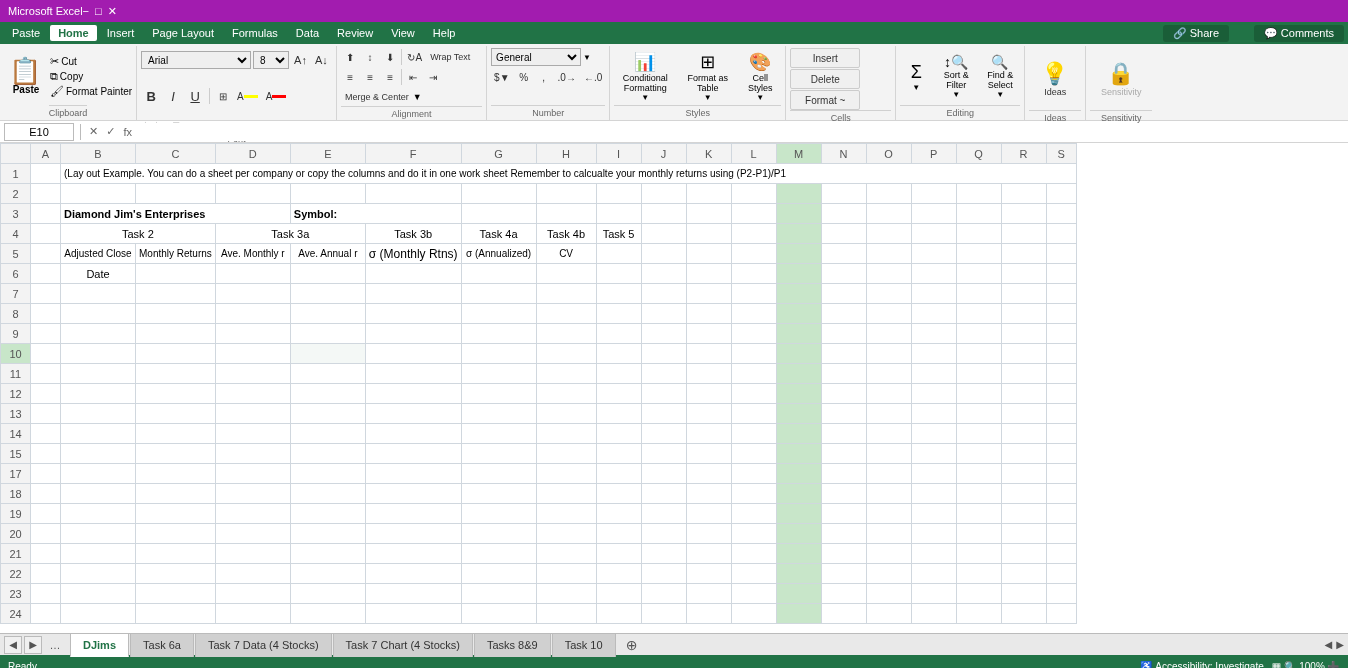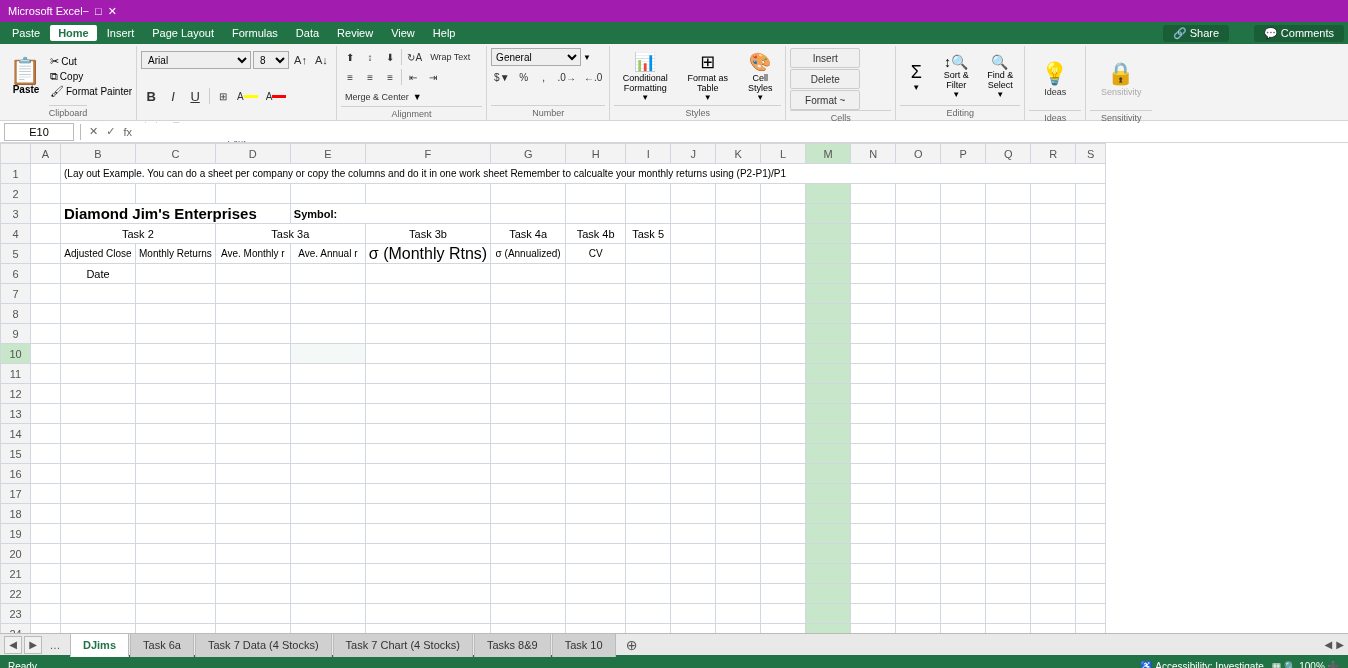--- a/index.html
+++ b/index.html
@@ -640,21 +640,21 @@
           <td></td>
           <td></td>
           <td></td>
           <td></td>
           <td></td>
         </tr>
 
         <tr>
           <td class="row-num">3</td>
           <td></td>
-          <td colspan="3" style="font-weight:bold; font-size:15px;">Diamond Jim's Enterprises</td>
+          <td colspan="3" style="font-weight:bold; font-size:11px;">Diamond Jim's Enterprises</td>
           <td colspan="2" style="font-weight:bold; font-size:11px;">Symbol:</td>
           <td></td>
           <td></td>
           <td></td>
           <td></td>
           <td></td>
           <td></td>
           <td></td>
           <td></td>
           <td></td>
@@ -685,21 +685,21 @@
           <td></td>
         </tr>
 
         <tr>
           <td class="row-num">5</td>
           <td></td>
           <td style="text-align:center; font-size:10px;">Adjusted Close</td>
           <td style="text-align:center; font-size:10px;">Monthly Returns</td>
           <td style="text-align:center; font-size:10px;">Ave. Monthly r</td>
           <td style="text-align:center; font-size:10px;">Ave. Annual r</td>
-          <td style="text-align:right; font-size:16px;">σ (Monthly Rtns)</td>
+          <td style="text-align:right; font-size:12px;">σ (Monthly Rtns)</td>
           <td style="text-align:center; font-size:10px;">σ (Annualized)</td>
           <td style="text-align:center; font-size:10px;">CV</td>
           <td></td>
           <td></td>
           <td></td>
           <td></td>
           <td></td>
           <td></td>
           <td></td>
           <td></td>
@@ -904,42 +904,20 @@
             <td></td>
             <td></td>
             <td></td>
             <td></td>
             <td></td>
             <td></td>
             <td></td>
           </tr>
         <tr>
             <td class="row-num">15</td>
-            <td></td>
-            <td></td>
-            <td></td>
-            <td></td>
-            <td></td>
-            <td></td>
-            <td></td>
-            <td></td>
-            <td></td>
-            <td></td>
-            <td></td>
-            <td></td>
-            <td></td>
-            <td></td>
-            <td></td>
-            <td></td>
-            <td></td>
-            <td></td>
-            <td></td>
-          </tr>
-        <tr>
-            <td class="row-num">16</td>
             <td></td>
             <td></td>
             <td></td>
             <td></td>
             <td></td>
             <td></td>
             <td></td>
             <td></td>
             <td></td>
             <td></td>

